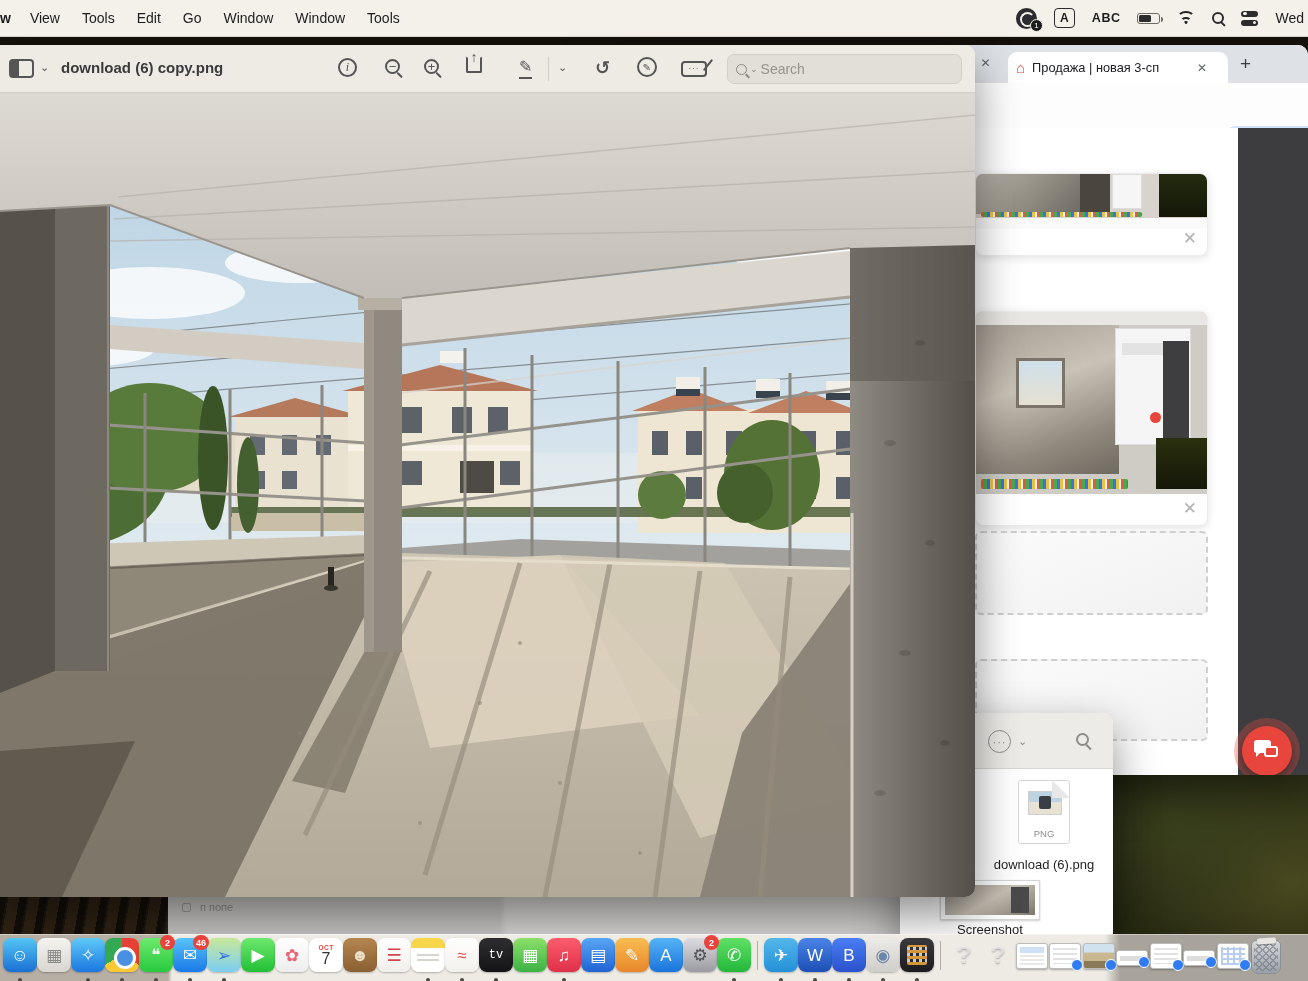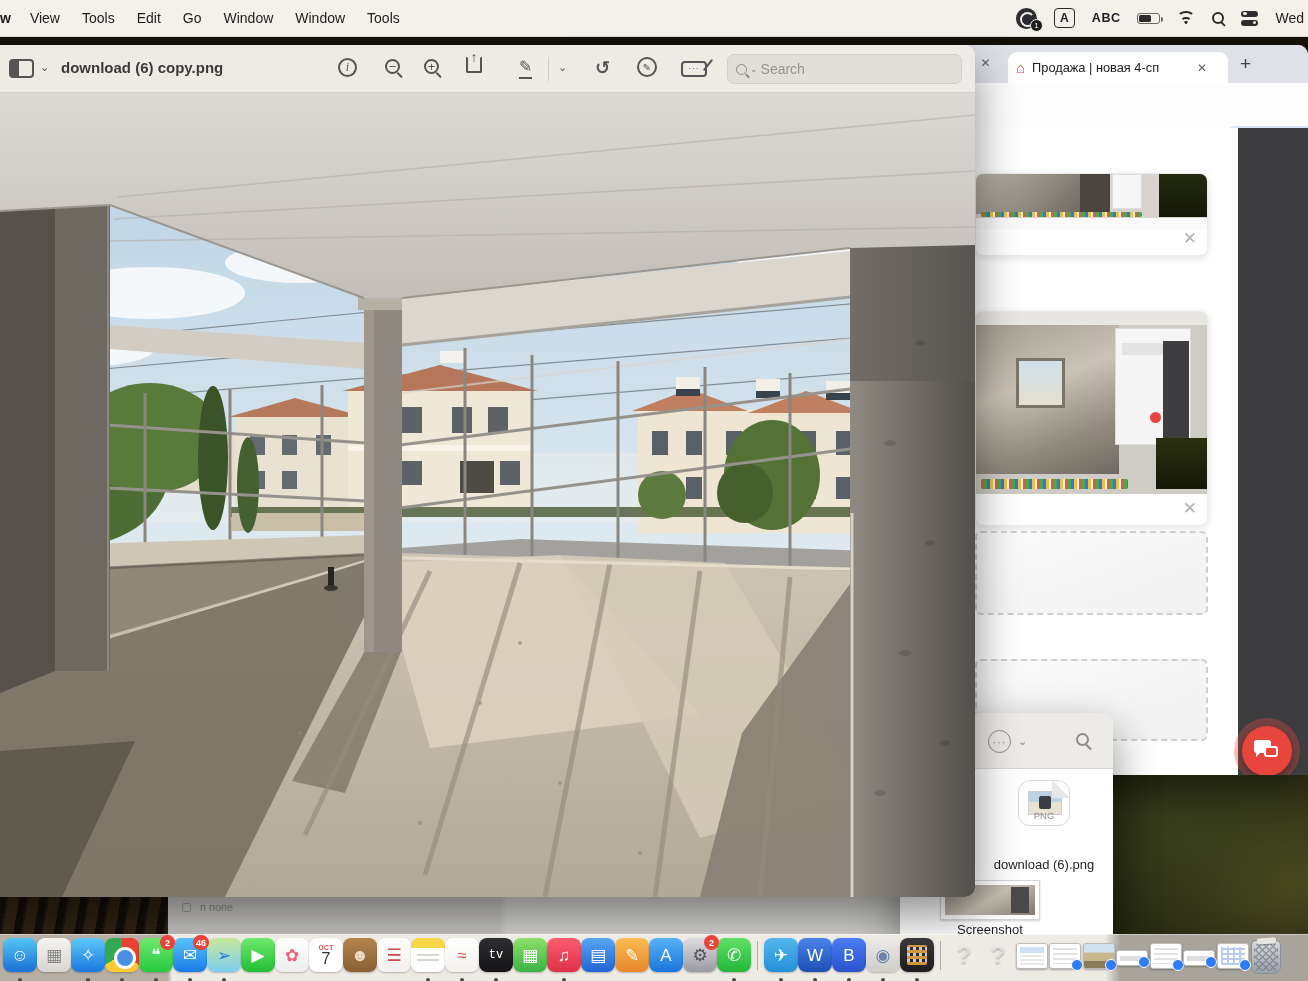--- a/index.html
+++ b/index.html
@@ -96,21 +96,21 @@
     background:repeating-linear-gradient(90deg,#e05b3c 0 3px,#4aa84e 3px 6px,#3a6ff0 6px 9px,#e8c43c 9px 12px,#eeeeee 12px 14px); }
   .t2-green { position:absolute; right:0; bottom:3%; width:22%; height:28%; background:linear-gradient(180deg,#2a300f,#151808); }
 
   
   #finder { left:900px; top:713px; width:213px; height:222px; background:#fff; border-radius:10px 10px 0 0; z-index:20; overflow:hidden; }
   #finder-toolbar { position:absolute; left:0; top:0; right:0; height:56px; background:#edebe8; border-bottom:1px solid #d8d6d2; }
   .more-btn { position:absolute; left:88px; top:17px; width:23px; height:23px; border:1.8px solid #8e8c88; border-radius:50%; color:#8e8c88; font-size:11px; letter-spacing:1px; display:flex; align-items:center; justify-content:center; }
   .more-chev { position:absolute; left:118px; top:22px; color:#8e8c88; font-size:11px; }
   .finder-mag { position:absolute; left:176px; top:20px; width:13px; height:13px; border:2px solid #8e8c88; border-radius:50%; }
   .finder-mag::after { content:""; position:absolute; right:-5px; bottom:-4px; width:7px; height:2px; background:#8e8c88; transform:rotate(45deg); }
-  .png-file { position:absolute; left:118px; top:67px; width:52px; height:46px; background:#fff; border:1px solid #d8d8d8; border-radius:12px; }
+  .png-file { position:absolute; left:118px; top:67px; width:52px; height:64px; background:#fff; border:1px solid #d8d8d8; border-radius:3px; }
   .png-file::after { content:""; position:absolute; right:-1px; top:-1px; border:9px solid transparent; border-left-color:#e7e7e7; border-bottom-color:#e7e7e7; }
   .png-thumb { position:absolute; left:9px; top:10px; width:34px; height:24px; background:linear-gradient(180deg,#bcd3e4 45%,#e8e2d4 46%); border:1px solid #cfcfcf; }
   .png-thumb::after { content:""; position:absolute; left:10px; top:4px; width:12px; height:13px; background:#3a3f46; border-radius:2px; }
   .png-label { position:absolute; left:0; bottom:4px; width:100%; text-align:center; font-size:9.5px; color:#8e8e8e; }
   .file-name { position:absolute; left:0; top:144px; width:288px; text-align:center; font-size:13px; color:#1f1f1f; }
   .shot-thumb { position:absolute; left:40px; top:167px; width:100px; height:40px; background:#fff; border:1px solid #d5d5d5; box-shadow:0 1px 2px rgba(0,0,0,.2); }
   .shot-thumb::before { content:""; position:absolute; left:4px; top:4px; right:4px; bottom:4px; background:linear-gradient(150deg,#9a948a,#c7c0b4 50%,#7c766c); }
   .shot-thumb::after { content:""; position:absolute; right:10px; top:6px; width:18px; height:26px; background:#4a4a4c; }
   .shot-name { position:absolute; left:0; top:209px; width:180px; text-align:center; font-size:13px; color:#1f1f1f; }
 
@@ -230,21 +230,21 @@
 </div>
 
 <div id="chrome" class="window">
   <div id="chrome-tabstrip">
     <div class="partial-tab">
       <span>op</span>
       <span class="tab-close">✕</span>
     </div>
     <div class="active-tab">
       <span class="favicon-house">⌂</span>
-      <span class="tab-title">Продажа | новая 4-сп</span>
+      <span class="tab-title">Продажа | новая 3-сп</span>
       <span class="tab-close">✕</span>
     </div>
     <span class="newtab-btn">+</span>
   </div>
   <div id="chrome-toolbar">
     <span class="ic-translate">G</span>
     <span class="ic-star">☆</span>
     <span class="ic-puzzle">❖</span>
     <span class="ct-divider"></span>
     <span class="ic-download">↓</span>

